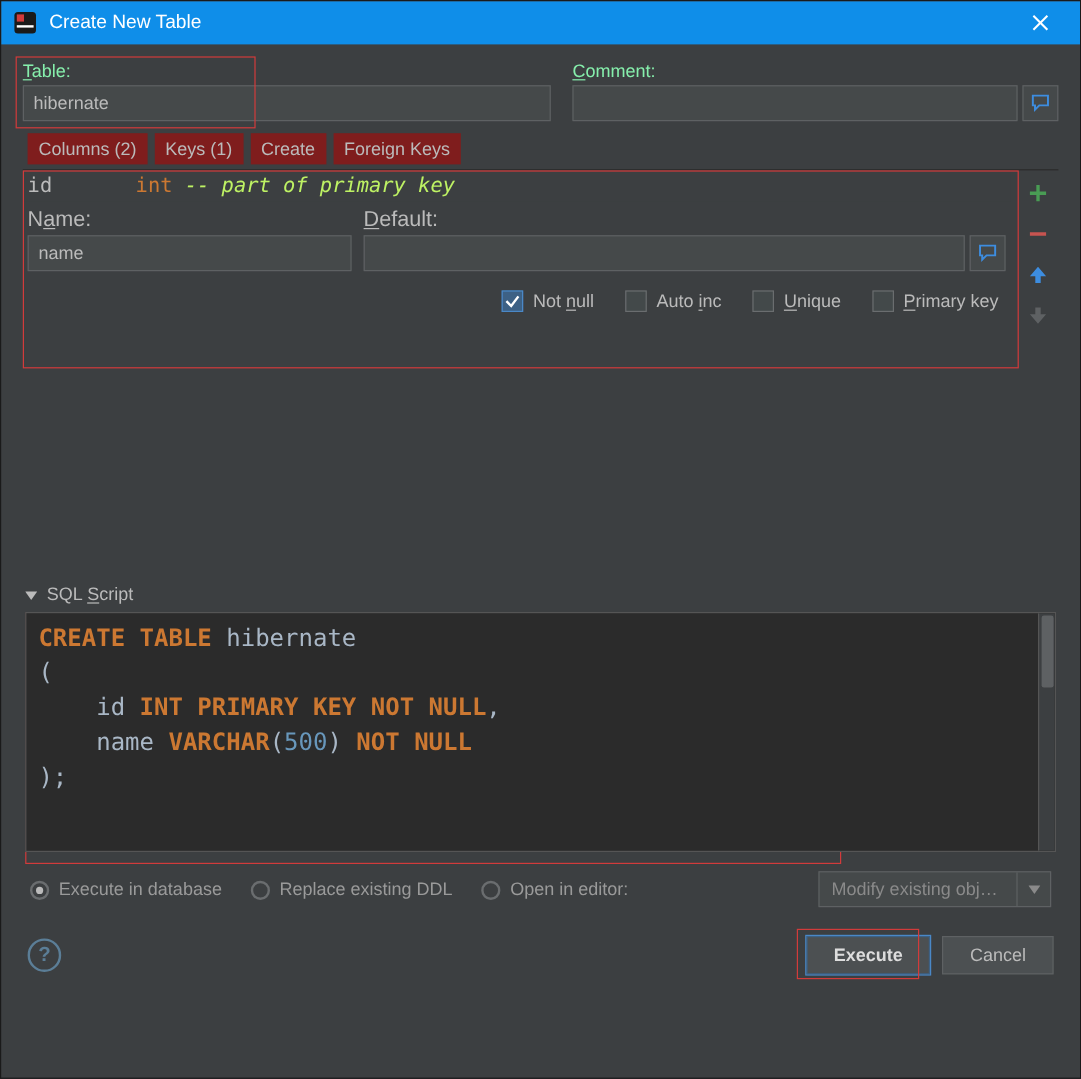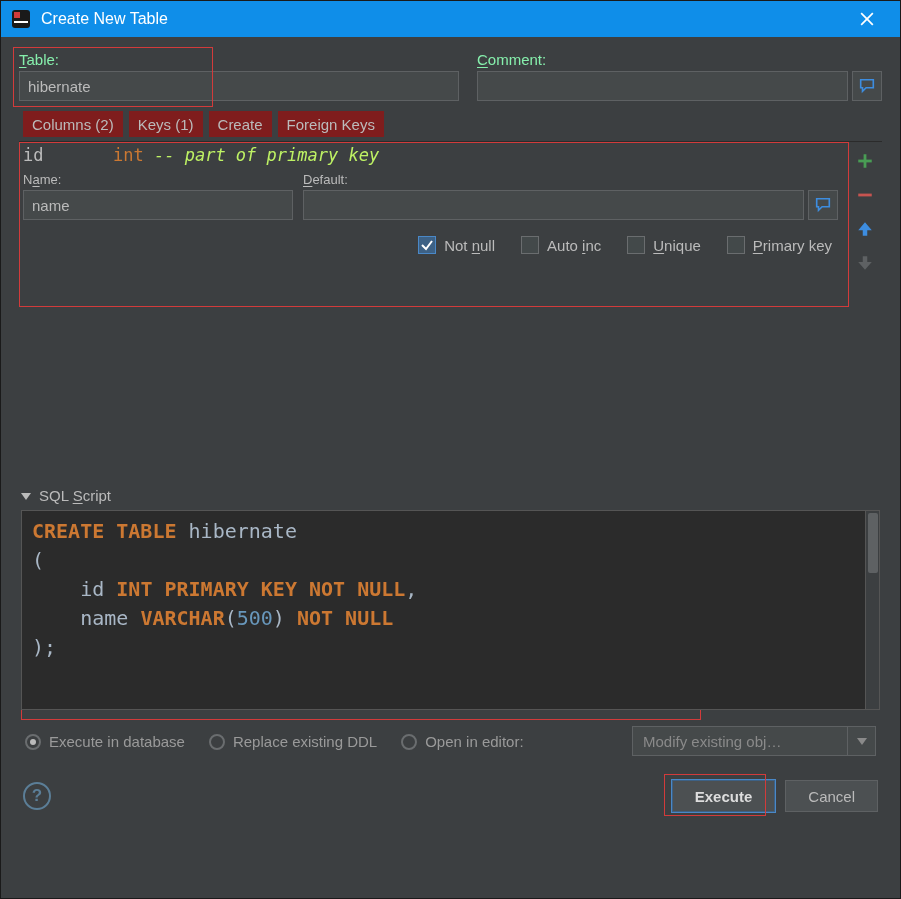--- a/index.html
+++ b/index.html
@@ -91,21 +91,21 @@
   }
   .hint-id { color:#bbbbbb; width:90px; display:inline-block;}
   .hint-type { color:#cc7832; }
   .hint-comment { color:#bef264;font-style:italic; }
 
   .fields-row {
     display:flex; gap:10px;
     padding:4px 4px 0 4px;
   }
   .fld { display:flex; flex-direction:column; }
-  .fld .lbl { font-size:13px; color:#bbbbbb; margin-bottom:3px; }
+  .fld .lbl { font-size:18px; color:#bbbbbb; margin-bottom:3px; }
   .fld.name-fld { flex:0 0 270px; }
   .fld.type-fld { flex:0 0 268px; }
   .fld.default-fld { flex:1; }
   .code-input {
     font-family:"Consolas","Menlo",monospace;
     font-size:17px;
   }
   .default-wrap { display:flex; }
   .default-wrap .input-text { flex:1; }
 
@@ -201,21 +201,21 @@
     content:"";width:6px;height:6px;border-radius:50%;background:#bbbbbb;
   }
   .combo {
     margin-left:auto;
     display:flex;align-items:center;
     height:30px;
     border:1px solid #5e6163;
     background:#45494a;
     color:#8a8a8a;
     padding:0 0 0 10px;
-    width:244px;
+    width:194px;
   }
   .combo .combo-text{
     flex:1;
     white-space:nowrap;overflow:hidden;text-overflow:ellipsis;
     font-size:15px;
   }
   .combo .combo-arrow{
     width:28px;height:100%;
     border-left:1px solid #5e6163;
     display:flex;align-items:center;justify-content:center;

